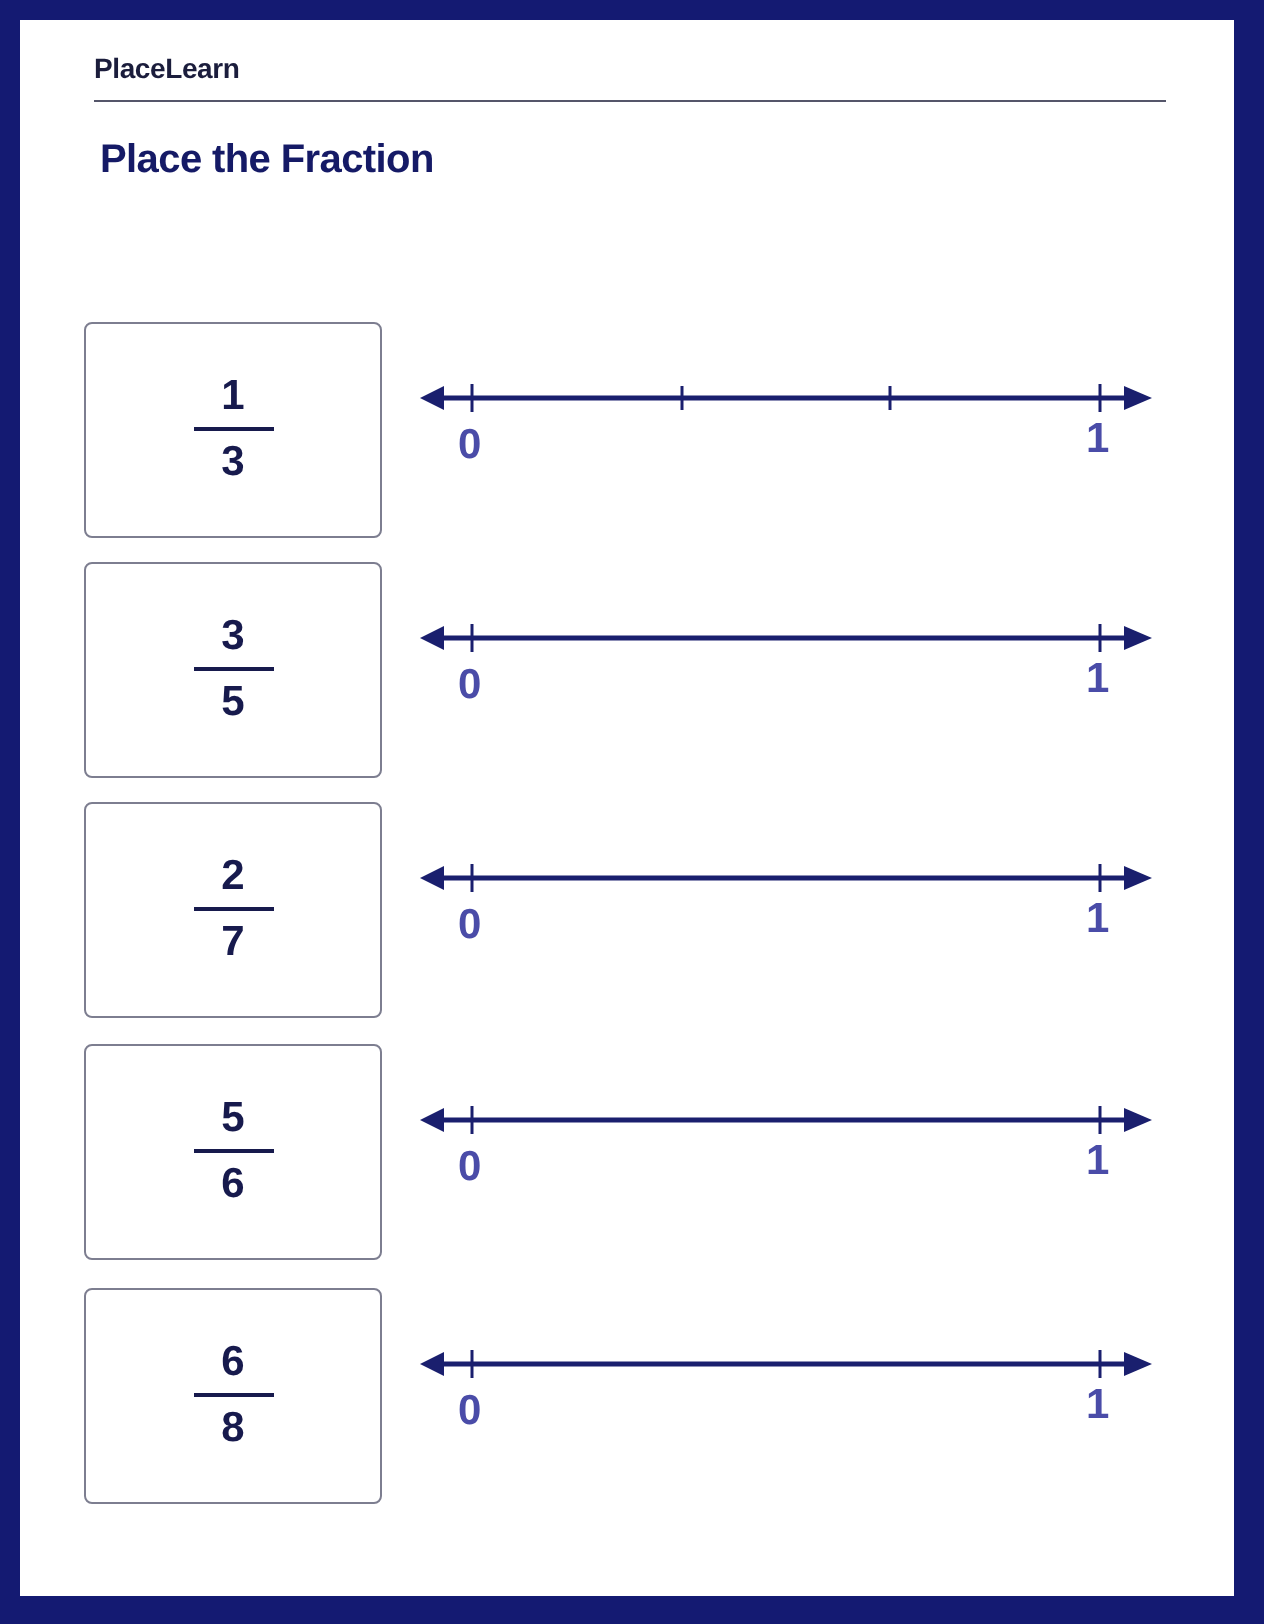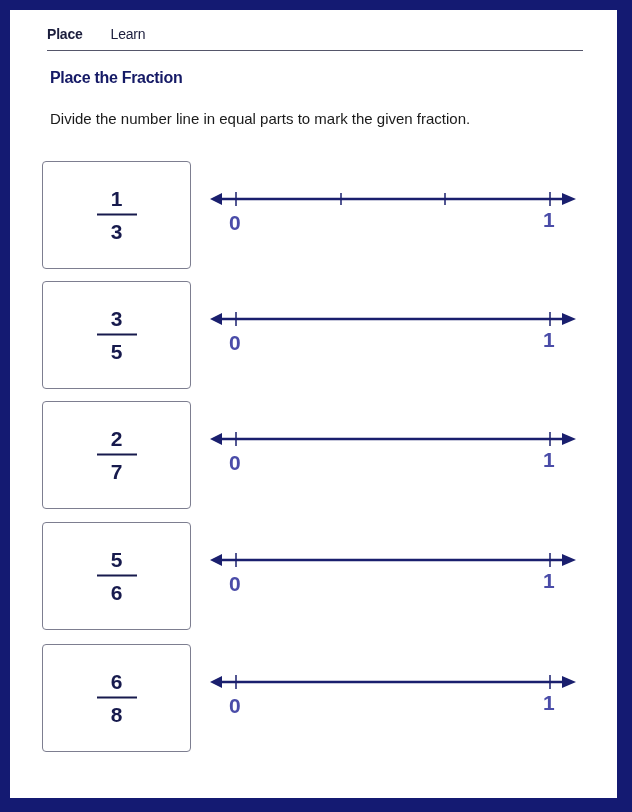--- a/index.html
+++ b/index.html
@@ -14,28 +14,28 @@
     position: absolute;
     left: 10px; top: 10px;
     width: 607px; height: 788px;
     background: #ffffff;
   }
   .brand {
     position: absolute; left: 37px; top: 16px;
     font-size: 14px; color: #1b1d3c; letter-spacing: -0.2px;
   }
   .brand .b1 { font-weight: bold; }
-  .brand .b2 { font-weight: normal; padding-left: 28px; }
+  .brand .b2 { font-weight: bold; }
   .rule {
     position: absolute; left: 37px; top: 40px;
     width: 536px; height: 1px; background: #55566a;
   }
   .title {
     position: absolute; left: 40px; top: 59px;
-    font-size: 16px; font-weight: bold; color: #151a66;
+    font-size: 20px; font-weight: bold; color: #151a66;
     letter-spacing: -0.3px;
   }
   .instructions {
     position: absolute; left: 40px; top: 100px;
     font-size: 15px; color: #1a1a1a;
   }
   .row {
     position: absolute; left: 32px; width: 560px; height: 108px;
   }
   .card {
@@ -65,21 +65,20 @@
   .lbl0 { left: 19px; top: 28px; }
   .lbl1 { left: 333px; top: 25px; }
 </style>
 </head>
 <body>
 
 <div class="page">
   <div class="brand"><span class="b1">Place</span><span class="b2">Learn</span></div>
   <div class="rule"></div>
   <div class="title">Place the Fraction</div>
-  <div class="instructions">Divide the number line in equal parts to mark the given fraction.</div>
 
   <div class="row" style="top:151px">
     <div class="card">
       <div class="frac">
         <span class="num">1</span>
         <span class="bar"></span>
         <span class="den">3</span>
       </div>
     </div>
     <div class="nl">

